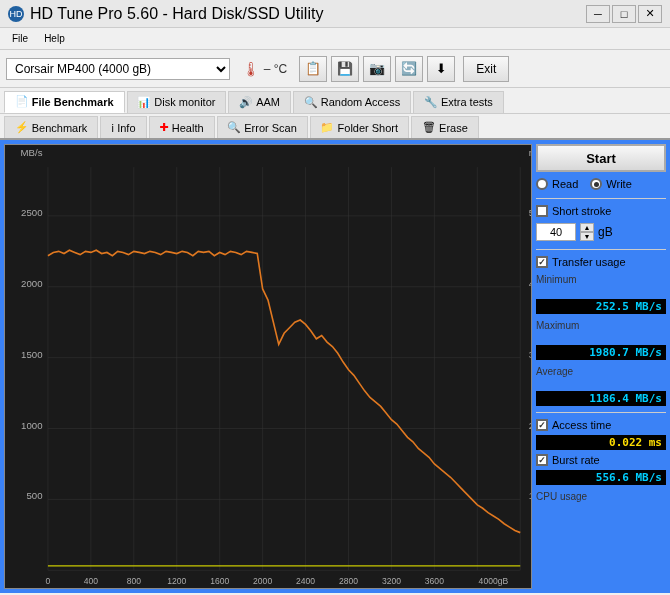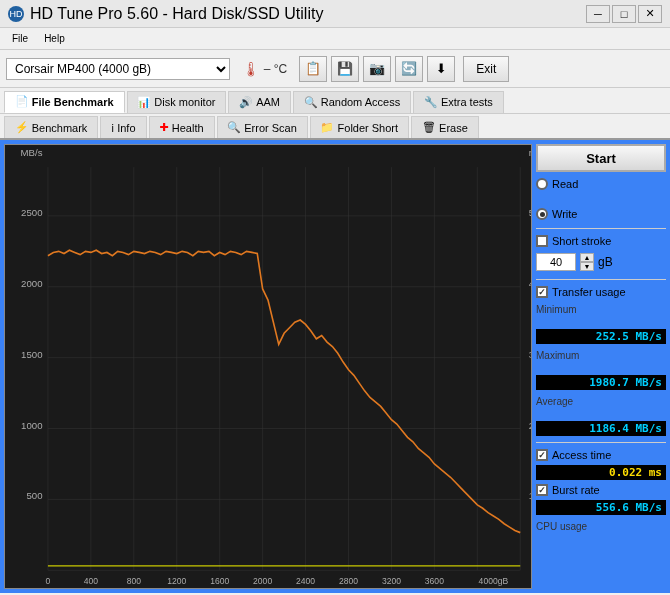--- a/index.html
+++ b/index.html
@@ -139,21 +139,21 @@
     .start-btn {
       width: 100%;
       height: 28px;
       background: linear-gradient(to bottom, #f8f8f8, #d8d8d8);
       border: 2px solid #aaa;
       cursor: pointer;
       font-size: 13px;
       font-weight: bold;
     }
 
-    .radio-group { display: flex; flex-direction: column; gap: 18px; padding: 2px 0; }
+    .radio-group { display: flex; flex-direction: row; gap: 12px; padding: 2px 0; }
     .radio-item { display: flex; align-items: center; gap: 4px; font-size: 11px; cursor: pointer; }
     .radio-circle {
       width: 12px; height: 12px;
       border: 2px solid #666;
       border-radius: 50%;
       background: white;
       display: flex; align-items: center; justify-content: center;
     }
     .radio-circle.checked::after {
       content: '';

